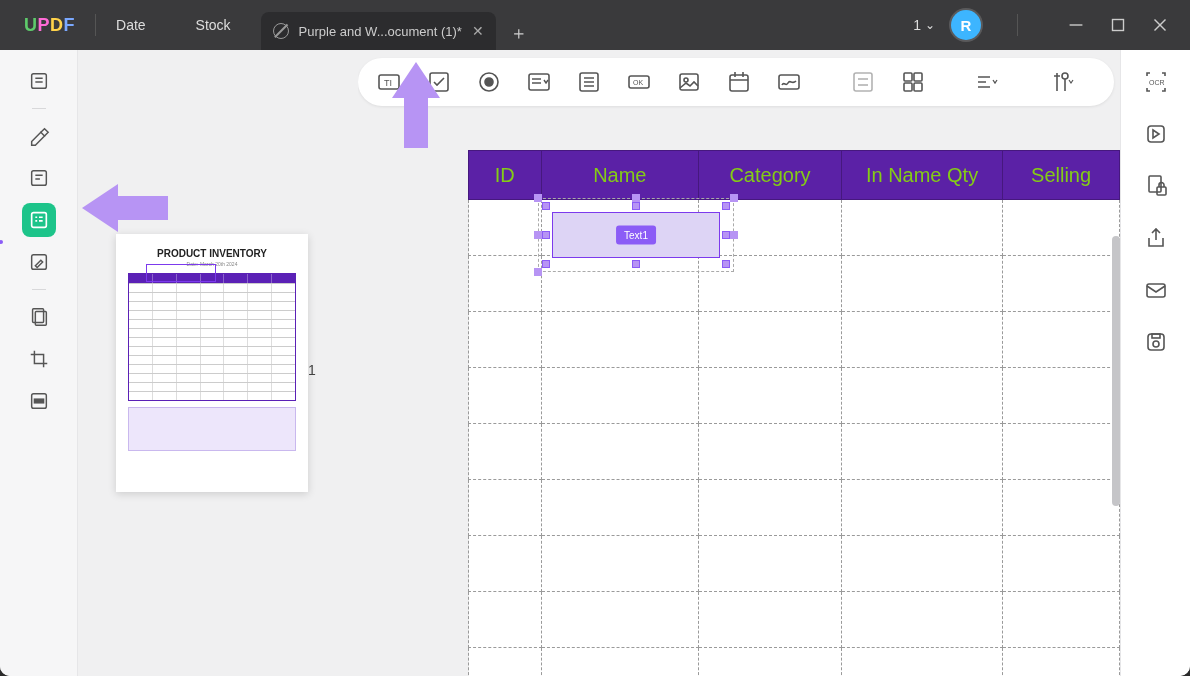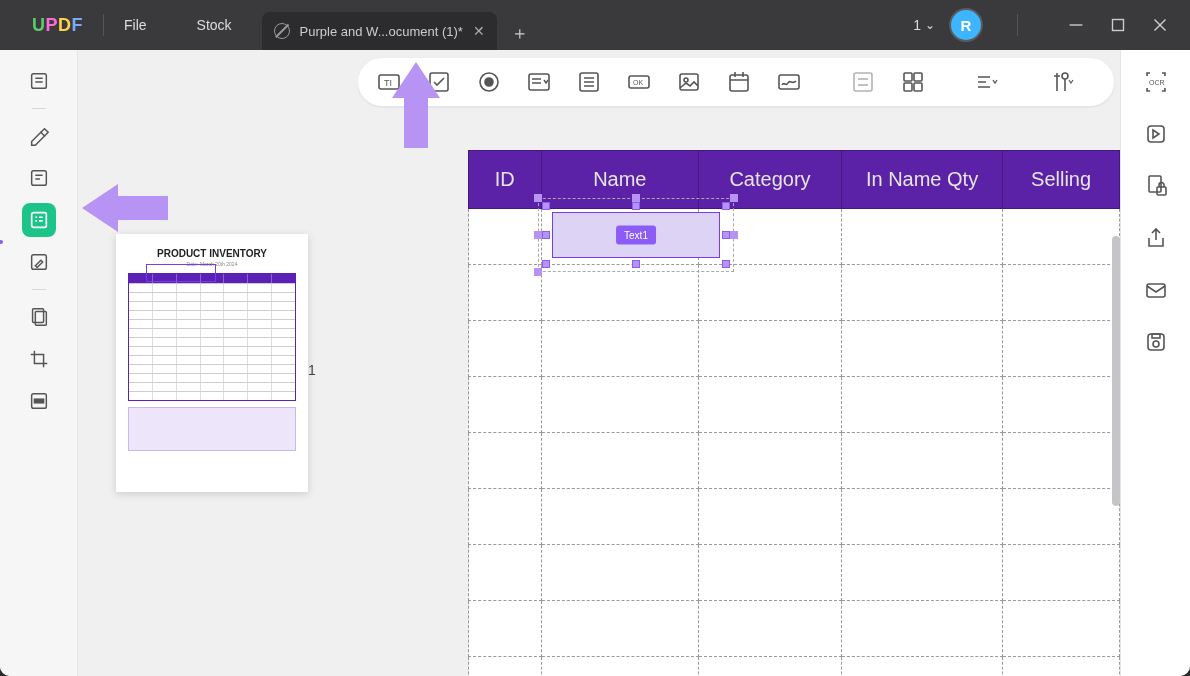--- a/index.html
+++ b/index.html
@@ -1,20 +1,20 @@
 <!DOCTYPE html>
 <html><head>
 <meta charset="utf-8">
 <style>
 * { box-sizing: border-box; margin: 0; padding: 0; font-family: -apple-system, BlinkMacSystemFont, "Segoe UI", Arial, sans-serif; }
 html, body { width: 1190px; height: 676px; overflow: hidden; background: #2b2b2b; }
 
 
 .titlebar { height: 50px; background: #3a3a3c; display: flex; align-items: center; color: #ddd; position: relative; }
-.logo { margin-left: 32px; font-weight: 700; font-size: 18px; letter-spacing: 0.5px; }
+.logo { margin-left: 24px; font-weight: 700; font-size: 18px; letter-spacing: 0.5px; }
 .logo .u { color: #5ecb6b; }
 .logo .p { color: #ff6bd6; }
 .logo .d { color: #ffd24a; }
 .logo .f { color: #7aa8ff; }
 .menu-sep { width: 1px; height: 22px; background: #555; margin: 0 20px; }
 .menu { display: flex; gap: 50px; }
 .menu-item { font-size: 14px; cursor: pointer; }
 .tab-area { display: flex; align-items: flex-end; margin-left: 30px; height: 100%; gap: 6px; }
 .tab { display: flex; align-items: center; background: #2c2c2e; border-radius: 8px 8px 0 0; padding: 8px 12px; gap: 10px; font-size: 13px; color: #ccc; height: 38px; margin-top: 12px; }
 .tab-icon { width: 16px; height: 16px; border: 1.5px solid #999; border-radius: 50%; position: relative; }
@@ -50,21 +50,21 @@
 .thumb-num { margin-top: 14px; font-size: 14px; color: #444; }
 
 .canvas-area { flex: 1; background: #f0f0f1; display: flex; flex-direction: column; position: relative; overflow: hidden; }
 .toolbar { height: 48px; background: #fff; border-radius: 24px; margin: 8px 6px 0 0; display: flex; align-items: center; padding: 0 18px; gap: 24px; box-shadow: 0 1px 3px rgba(0,0,0,0.08); }
 .tool-btn { width: 28px; height: 28px; display: flex; align-items: center; justify-content: center; cursor: pointer; color: #555; }
 .tool-sep { width: 1px; height: 24px; background: #e0e0e2; }
 
 .page-view { flex: 1; overflow: hidden; position: relative; padding: 20px 0 0 20px; }
 .page-scroll { position: absolute; top: 20px; left: 110px; right: 0; bottom: 0; }
 .doc-table { position: absolute; top: 24px; left: 0; border-collapse: collapse; }
-.doc-table th { background: #5b21a6; color: #e5e5e5; font-weight: 400; font-size: 20px; height: 58px; border: 1px solid #46187e; padding: 0 24px; white-space: nowrap; }
+.doc-table th { background: #5b21a6; color: #84cc16; font-weight: 400; font-size: 20px; height: 49px; border: 1px solid #46187e; padding: 0 24px; white-space: nowrap; }
 .doc-table td { height: 56px; border: 1px dashed #9a9a9a; background: #fff; }
 .doc-table td:first-child, .doc-table th:first-child { width: 74px; }
 .doc-table .c-name { width: 180px; }
 .doc-table .c-cat { width: 148px; }
 .doc-table .c-stock { width: 148px; }
 .doc-table .c-sell { width: 120px; }
 
 .field-sel { position: absolute; top: 80px; left: 78px; width: 180px; height: 58px; }
 .field-box { position: absolute; inset: 6px; background: #ddd4f5; border: 1.5px solid #7c3aed; }
 .field-label { position: absolute; left: 50%; top: 50%; transform: translate(-50%, -50%); background: #8b5cf6; color: #fff; font-size: 10px; padding: 4px 8px; border-radius: 3px; }
@@ -89,21 +89,21 @@
 svg.ico-lg { width: 26px; height: 26px; }
 .chev { font-size: 12px; }
 </style>
 </head>
 <body>
 
 <div class="titlebar">
   <div class="logo"><span class="u">U</span><span class="p">P</span><span class="d">D</span><span class="f">F</span></div>
   <div class="menu-sep"></div>
   <div class="menu">
-    <div class="menu-item">File</div>
+    <div class="menu-item">Date</div>
     <div class="menu-item">Stock</div>
   </div>
   <div class="tab-area">
     <div class="tab">
       <span class="tab-icon"></span>
       <span>Purple and W...ocument (1)*</span>
       <span class="tab-close">✕</span>
     </div>
     <div class="tab-new">＋</div>
   </div>

